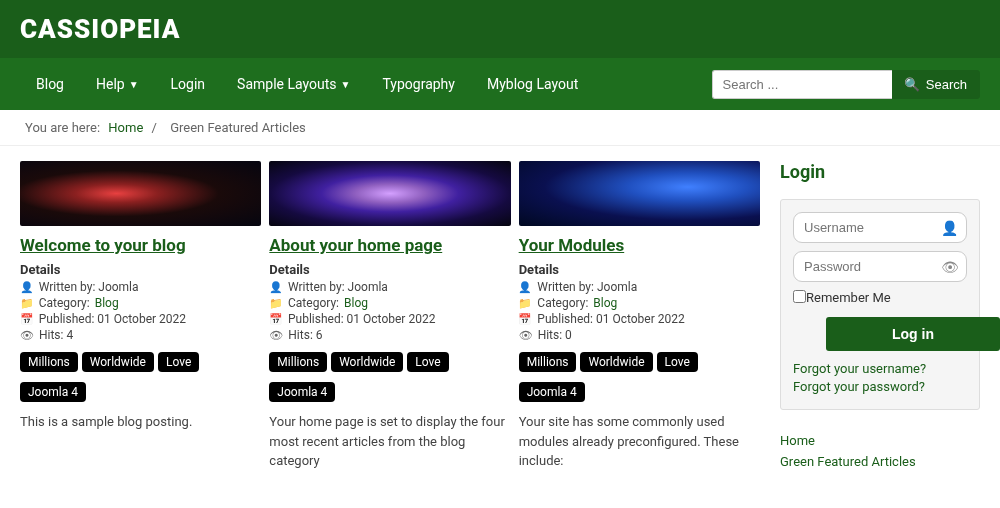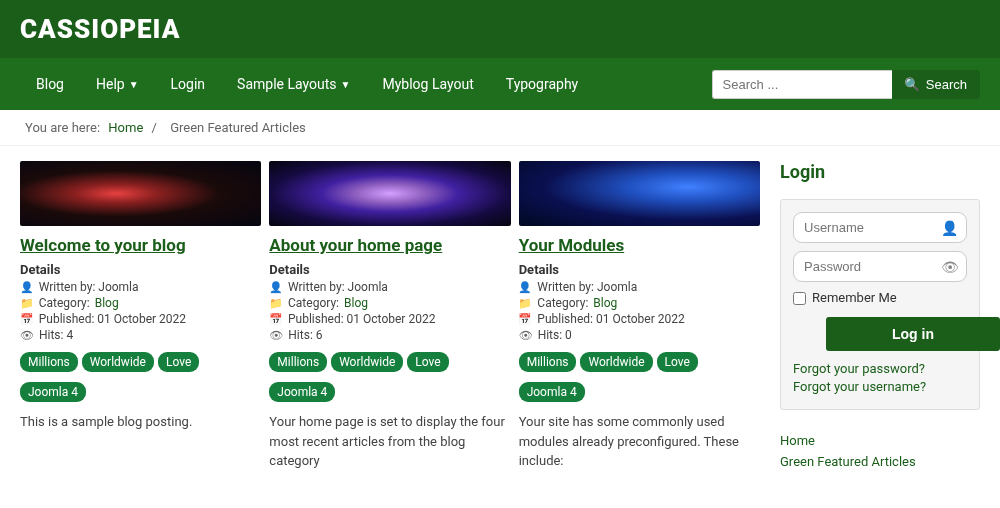--- a/index.html
+++ b/index.html
@@ -36,31 +36,31 @@
     .article-image-galaxy1 { background: radial-gradient(ellipse at 40% 50%, #e84040 0%, #8b2020 20%, #1a0a0a 50%, #050510 100%); }
     .article-image-galaxy2 { background: radial-gradient(ellipse at 50% 50%, #d4a0ff 0%, #9060c0 20%, #4020a0 40%, #150a40 70%, #05050f 100%); }
     .article-image-stars { background: radial-gradient(ellipse at 70% 40%, #4080ff 0%, #2050c0 25%, #0a1050 60%, #000820 100%); }
 
     .article-title { color: #1a5e1a; font-size: 17px; font-weight: 700; text-decoration: underline; cursor: pointer; margin: 8px 0 5px; line-height: 1.3; }
     .details-label { font-weight: 700; font-size: 13px; margin: 6px 0 3px; }
     .meta-line { display: flex; align-items: center; gap: 5px; font-size: 12px; color: #444; margin: 2px 0; }
     .meta-icon { font-size: 11px; color: #666; }
     .meta-link { color: #1a5e1a; text-decoration: none; cursor: pointer; }
     .tags { display: flex; flex-wrap: wrap; gap: 4px; margin: 10px 0; }
-    .tag { background: #15803d; color: #fff; padding: 3px 8px; border-radius: 9px; font-size: 12px; cursor: pointer; }
+    .tag { background: #000000; color: #fff; padding: 3px 8px; border-radius: 4px; font-size: 12px; cursor: pointer; }
     .article-text { font-size: 13px; color: #444; line-height: 1.5; margin-top: 8px; }
 
     
     .sidebar-section { margin-bottom: 20px; }
     .sidebar-title { color: #1a5e1a; font-size: 18px; font-weight: 700; margin-bottom: 12px; padding-bottom: 5px; }
     .login-form { background: #f5f5f5; border: 1px solid #ddd; padding: 12px; border-radius: 3px; }
     .login-input-wrap { position: relative; margin-bottom: 8px; }
     .login-input { width: 100%; padding: 7px 30px 7px 10px; border: 1px solid #ccc; border-radius: 9px; font-size: 13px; }
     .login-input-icon { position: absolute; right: 8px; top: 50%; transform: translateY(-50%); color: #888; font-size: 14px; }
-    .remember-me { display: flex; align-items: flex-end; gap: 6px; font-size: 13px; margin: 8px 0; }
+    .remember-me { display: flex; align-items: flex-start; font-size: 13px; margin: 8px 0; }
     .login-btn { background: #1a5e1a; color: #fff; border: none; padding: 9px; width: 100%; border-radius: 3px; font-size: 14px; cursor: pointer; font-weight: 600; margin-top: 4px; margin-left: 33px; }
     .login-links { margin-top: 10px; }
     .login-link { display: block; color: #1a5e1a; text-decoration: none; font-size: 13px; margin: 3px 0; cursor: pointer; }
     .main-menu { margin-top: 18px; }
     .menu-link { display: block; color: #1a5e1a; text-decoration: none; font-size: 13px; padding: 3px 0; cursor: pointer; }
   </style>
 </head>
 <body>
 
 <div class="header">
@@ -71,22 +71,22 @@
   <a class="nav-item">Blog</a>
   <a class="nav-item">
     <span>Help</span>
     <span class="nav-chevron">▼</span>
   </a>
   <a class="nav-item">Login</a>
   <a class="nav-item">
     <span>Sample Layouts</span>
     <span class="nav-chevron">▼</span>
   </a>
+  <a class="nav-item">Typography</a>
   <a class="nav-item">Myblog Layout</a>
-  <a class="nav-item">Typography</a>
   <div class="nav-search">
     <input class="search-input" type="text" placeholder="Search ..." style="">
     <button class="search-btn">
       <span>🔍</span>
       <span>Search</span>
     </button>
   </div>
 </nav>
 
 <div class="breadcrumb">
@@ -211,22 +211,22 @@
         <div class="login-input-wrap">
           <input class="login-input" type="password" placeholder="Password" style="">
           <span class="login-input-icon">👁</span>
         </div>
         <label class="remember-me">
           <input type="checkbox" style="">
           <span>Remember Me</span>
         </label>
         <button class="login-btn">Log in</button>
         <div class="login-links">
+          <a class="login-link">Forgot your username?</a>
           <a class="login-link">Forgot your password?</a>
-          <a class="login-link">Forgot your username?</a>
         </div>
       </div>
     </div>
 
     <div class="main-menu">
       <a class="menu-link">Home</a>
       <a class="menu-link">Green Featured Articles</a>
     </div>
   </div>
 </div>

